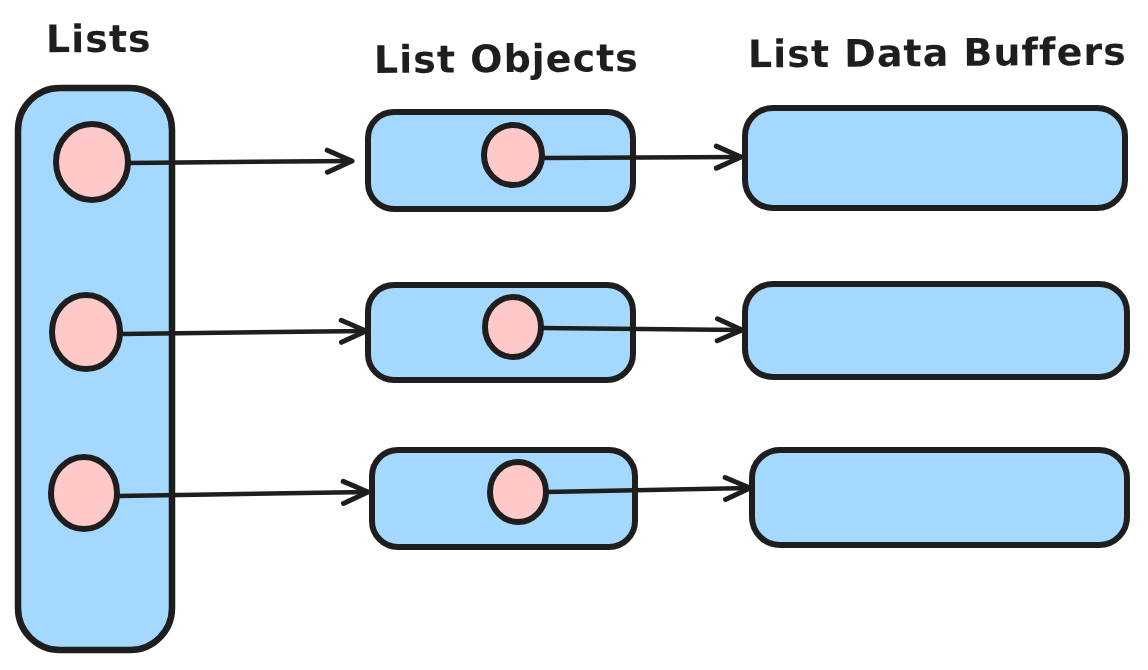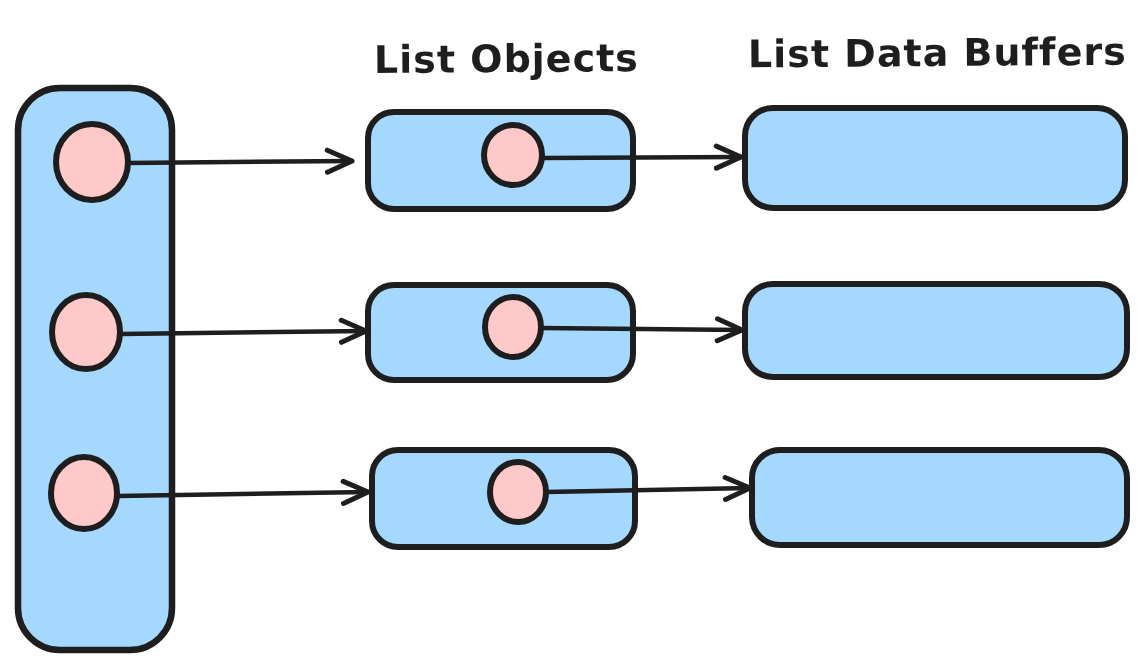--- a/index.html
+++ b/index.html
@@ -60,17 +60,18 @@
       <line x1="121" y1="334" x2="366" y2="331" stroke="#1e1e1e" stroke-width="4.5" stroke-linecap="round"></line>
       <path d="M 341.4832471320792 342.3105627098433 L 366 331 L 341.21364614544086 320.29314880104425" fill="none" stroke="#1e1e1e" stroke-width="5" stroke-linecap="round" stroke-linejoin="round"></path>
       <line x1="541" y1="328" x2="742" y2="330" stroke="#1e1e1e" stroke-width="4.5" stroke-linecap="round"></line>
       <path d="M 717.2382767943643 340.763691926448 L 742 330 L 717.4573611179507 318.74571740601283" fill="none" stroke="#1e1e1e" stroke-width="5" stroke-linecap="round" stroke-linejoin="round"></path>
       <line x1="118" y1="496" x2="368" y2="492" stroke="#1e1e1e" stroke-width="4.5" stroke-linecap="round"></line>
       <path d="M 343.52588361372057 503.4025272247361 L 368 492 L 343.17362366866473 481.38628065874576" fill="none" stroke="#1e1e1e" stroke-width="5" stroke-linecap="round" stroke-linejoin="round"></path>
       <line x1="546" y1="492" x2="750" y2="488" stroke="#1e1e1e" stroke-width="4.5" stroke-linecap="round"></line>
       <path d="M 725.5671681562839 499.49072356715146 L 750 488 L 725.1355047665213 477.4758906892641" fill="none" stroke="#1e1e1e" stroke-width="5" stroke-linecap="round" stroke-linejoin="round"></path>
     </svg>
 
+  <div class="label label-lists">Lists</div>
 
   <div class="label label-objects">List Objects</div>
 
   <div class="label label-buffers">List Data Buffers</div>
 </div>
 
 </body></html>

